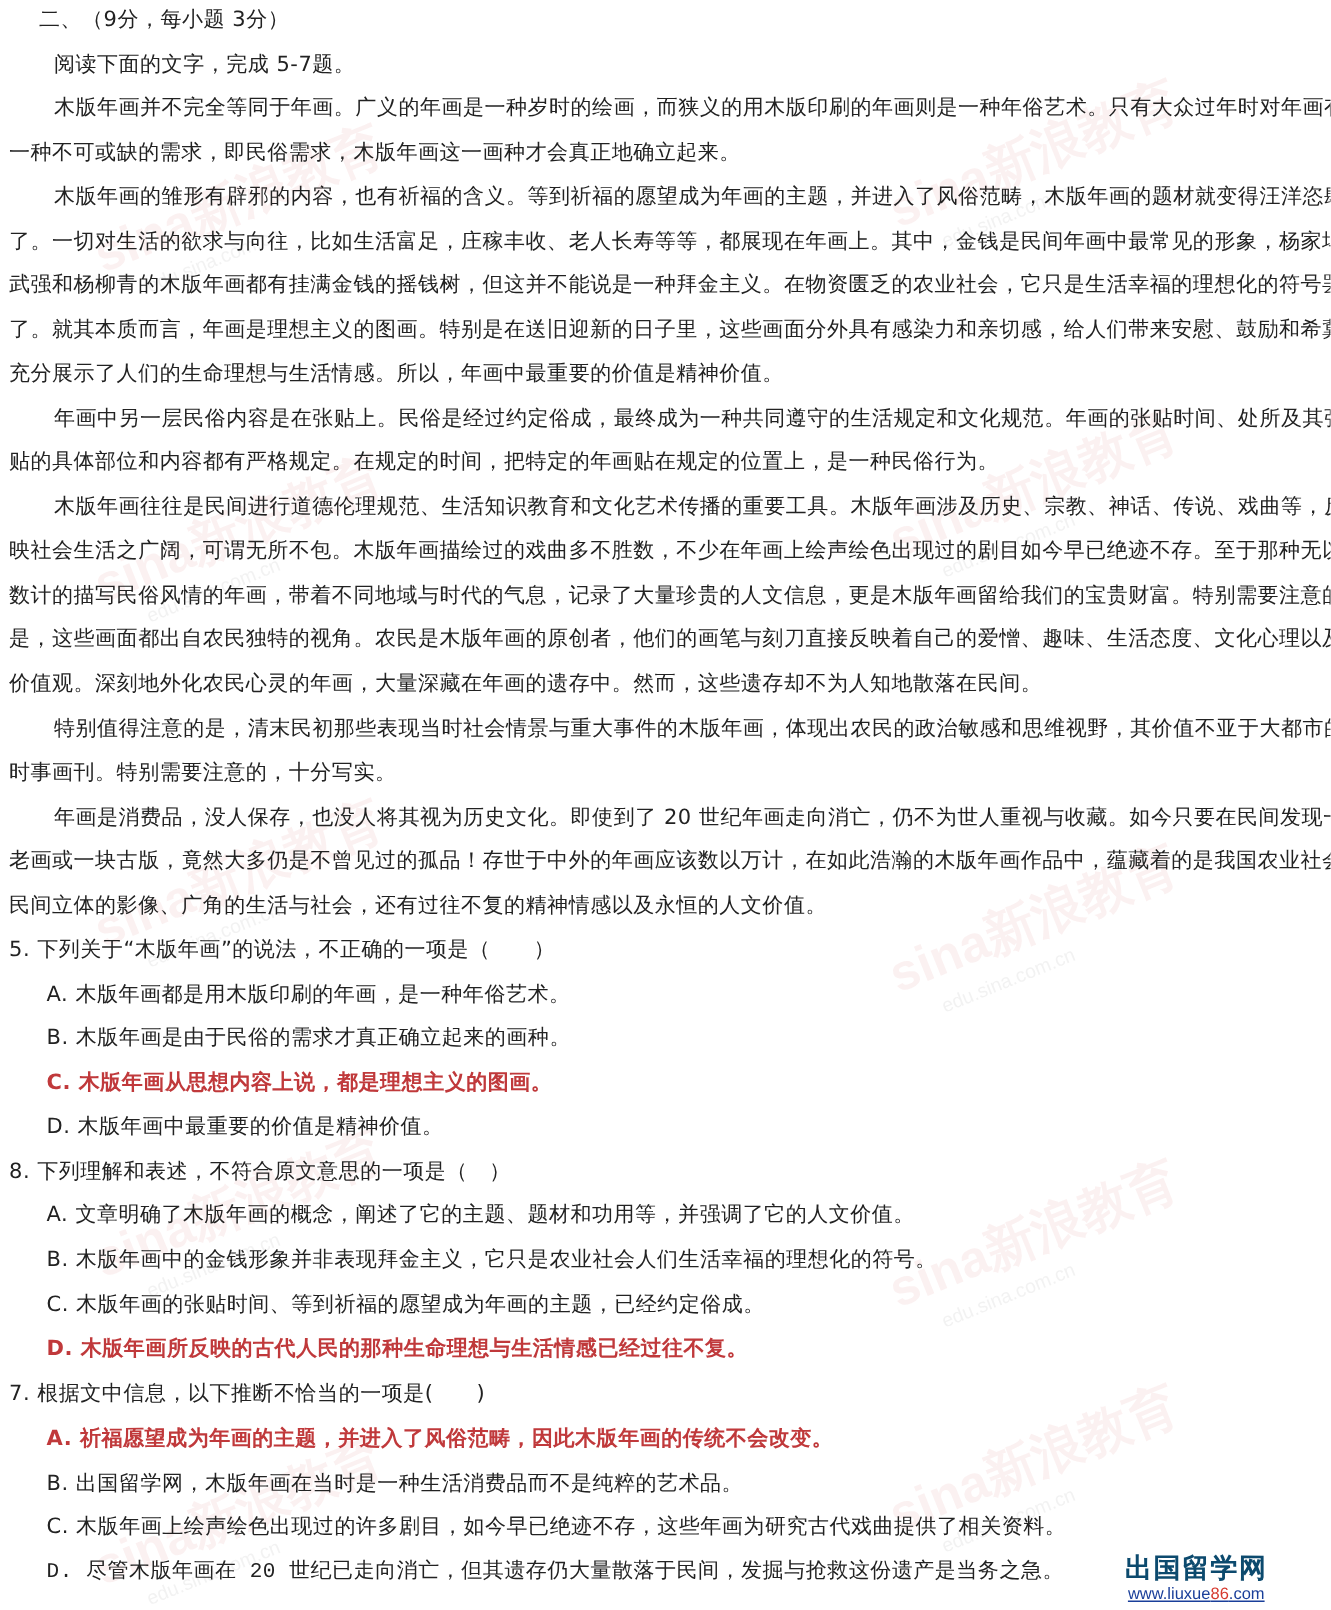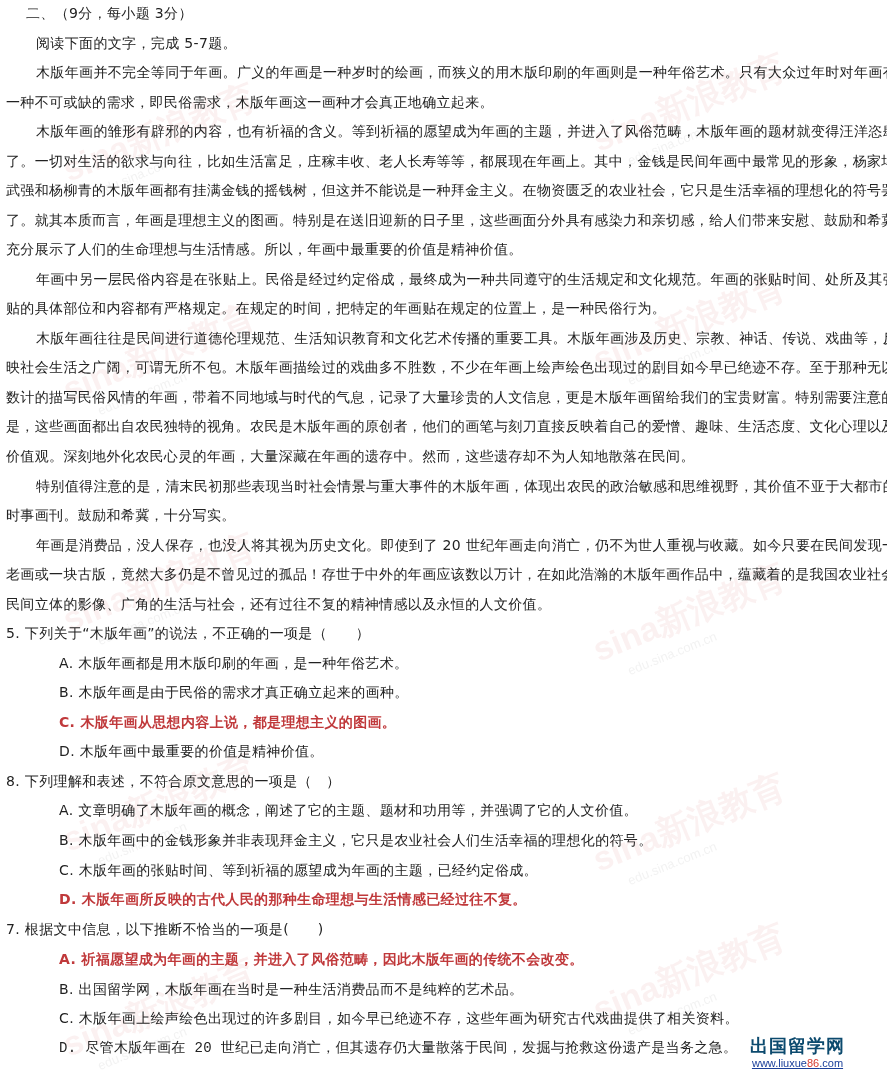--- a/index.html
+++ b/index.html
@@ -8,21 +8,21 @@
       font-family: "DejaVu Sans", "Liberation Sans", sans-serif;
       color: #222222;
       font-size: 14px;
     }
     .page { position: absolute; left: 0; top: 0; width: 887px; }
     .line {
       position: absolute; left: 6px; white-space: nowrap;
       font-size: 14px; line-height: 20px; letter-spacing: 0.35px;
     }
     .indent { left: 36px; }
-    .opt { left: 31px; margin-left: 28px; }
+    .opt { left: 31px; }
     .red { color: #c0393b; font-weight: bold; }
     .wm {
       position: absolute; color: rgba(200, 60, 60, 0.07); font-weight: bold;
       font-size: 34px; transform: rotate(-22deg); white-space: nowrap;
       pointer-events: none; font-family: "Liberation Sans", sans-serif;
     }
     .wm small { display:block; font-size: 13px; color: rgba(150,150,150,0.12); font-weight: normal; margin-left: 24px; }
     .logo {
       position: absolute; left: 750px; top: 1036px; text-align: center;
     }
@@ -57,21 +57,21 @@
   <div class="line" style="top:210px;">了。就其本质而言，年画是理想主义的图画。特别是在送旧迎新的日子里，这些画面分外具有感染力和亲切感，给人们带来安慰、鼓励和希冀，</div>
   <div class="line" style="top:239px;">充分展示了人们的生命理想与生活情感。所以，年画中最重要的价值是精神价值。</div>
   <div class="line indent" style="top:269px;">年画中另一层民俗内容是在张贴上。民俗是经过约定俗成，最终成为一种共同遵守的生活规定和文化规范。年画的张贴时间、处所及其张</div>
   <div class="line" style="top:298px;">贴的具体部位和内容都有严格规定。在规定的时间，把特定的年画贴在规定的位置上，是一种民俗行为。</div>
   <div class="line indent" style="top:328px;">木版年画往往是民间进行道德伦理规范、生活知识教育和文化艺术传播的重要工具。木版年画涉及历史、宗教、神话、传说、戏曲等，反</div>
   <div class="line" style="top:357px;">映社会生活之广阔，可谓无所不包。木版年画描绘过的戏曲多不胜数，不少在年画上绘声绘色出现过的剧目如今早已绝迹不存。至于那种无以</div>
   <div class="line" style="top:387px;">数计的描写民俗风情的年画，带着不同地域与时代的气息，记录了大量珍贵的人文信息，更是木版年画留给我们的宝贵财富。特别需要注意的</div>
   <div class="line" style="top:416px;">是，这些画面都出自农民独特的视角。农民是木版年画的原创者，他们的画笔与刻刀直接反映着自己的爱憎、趣味、生活态度、文化心理以及</div>
   <div class="line" style="top:446px;">价值观。深刻地外化农民心灵的年画，大量深藏在年画的遗存中。然而，这些遗存却不为人知地散落在民间。</div>
   <div class="line indent" style="top:476px;">特别值得注意的是，清末民初那些表现当时社会情景与重大事件的木版年画，体现出农民的政治敏感和思维视野，其价值不亚于大都市的</div>
-  <div class="line" style="top:505px;">时事画刊。鼓励和希冀，十分写实。</div>
+  <div class="line" style="top:505px;">时事画刊。特别需要注意的，十分写实。</div>
   <div class="line indent" style="top:535px;">年画是消费品，没人保存，也没人将其视为历史文化。即使到了 20 世纪年画走向消亡，仍不为世人重视与收藏。如今只要在民间发现一幅</div>
   <div class="line" style="top:564px;">老画或一块古版，竟然大多仍是不曾见过的孤品！存世于中外的年画应该数以万计，在如此浩瀚的木版年画作品中，蕴藏着的是我国农业社会</div>
   <div class="line" style="top:594px;">民间立体的影像、广角的生活与社会，还有过往不复的精神情感以及永恒的人文价值。</div>
 
   <div class="line" style="top:623px;">5. 下列关于“木版年画”的说法，不正确的一项是（　　）</div>
   <div class="line opt" style="top:653px;">A. 木版年画都是用木版印刷的年画，是一种年俗艺术。</div>
   <div class="line opt" style="top:682px;">B. 木版年画是由于民俗的需求才真正确立起来的画种。</div>
   <div class="line opt red" style="top:712px;">C. 木版年画从思想内容上说，都是理想主义的图画。</div>
   <div class="line opt" style="top:741px;">D. 木版年画中最重要的价值是精神价值。</div>
 

